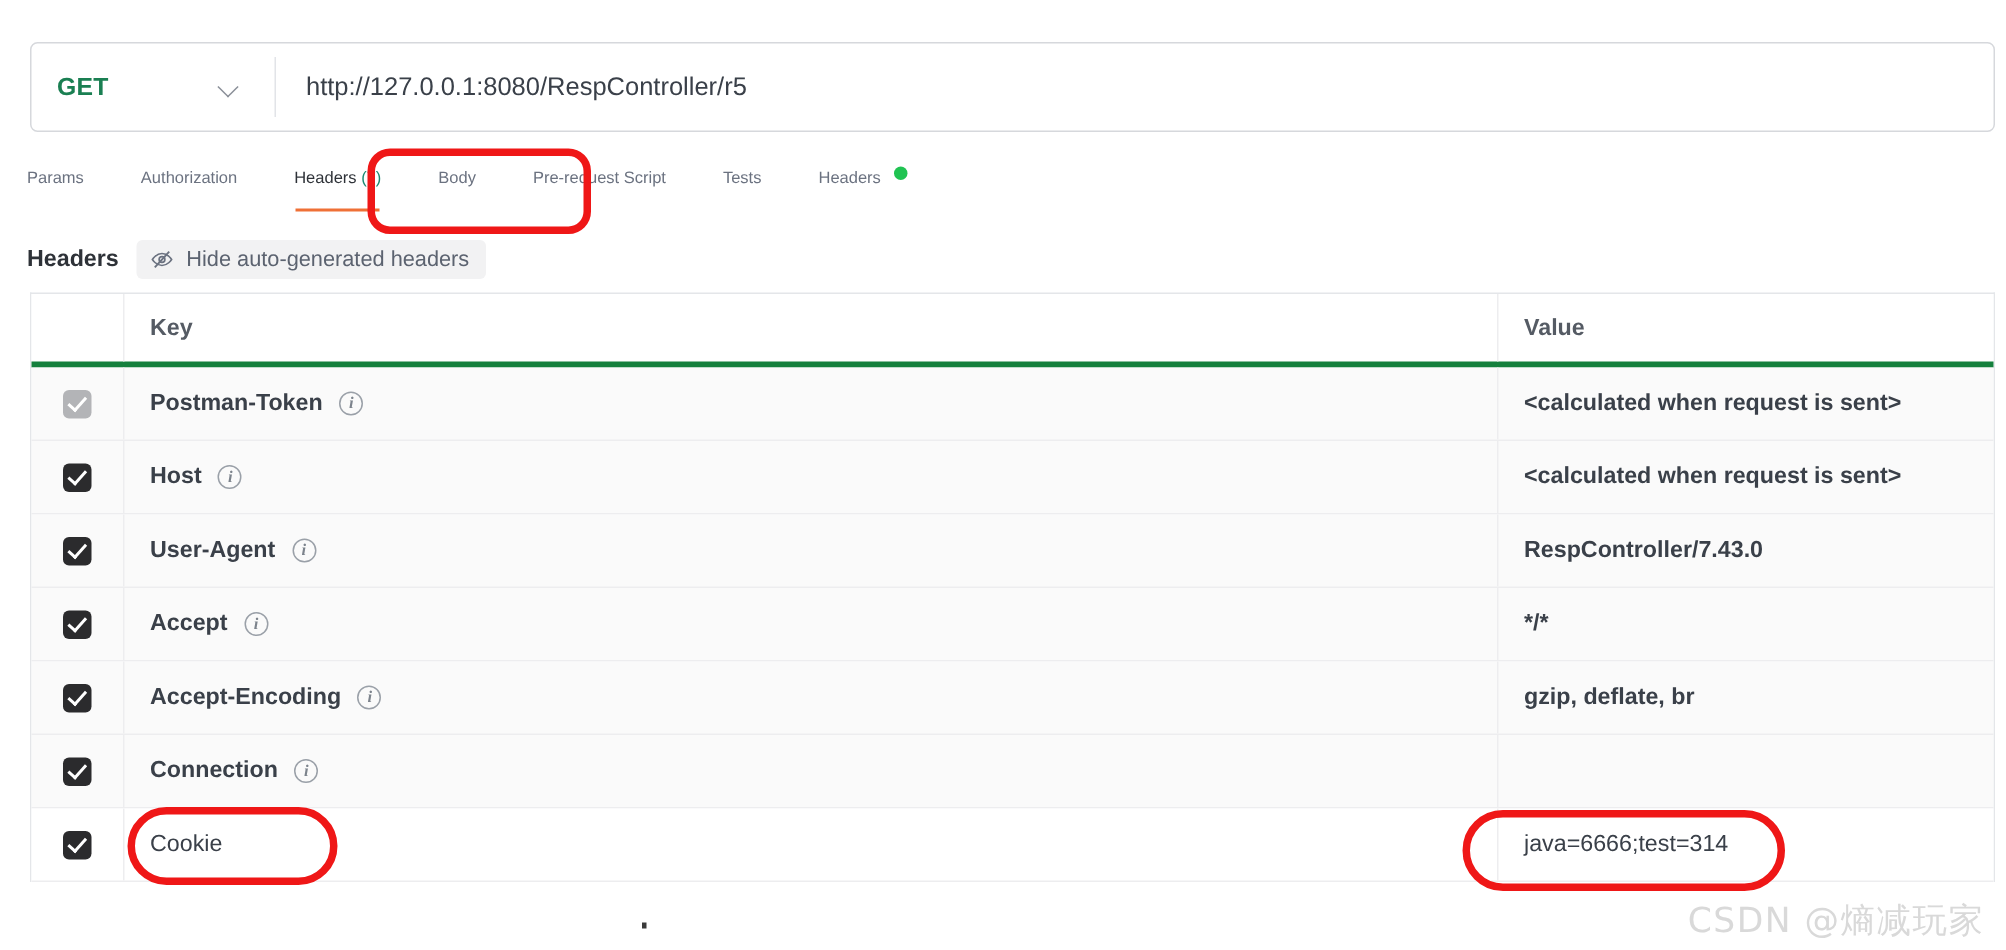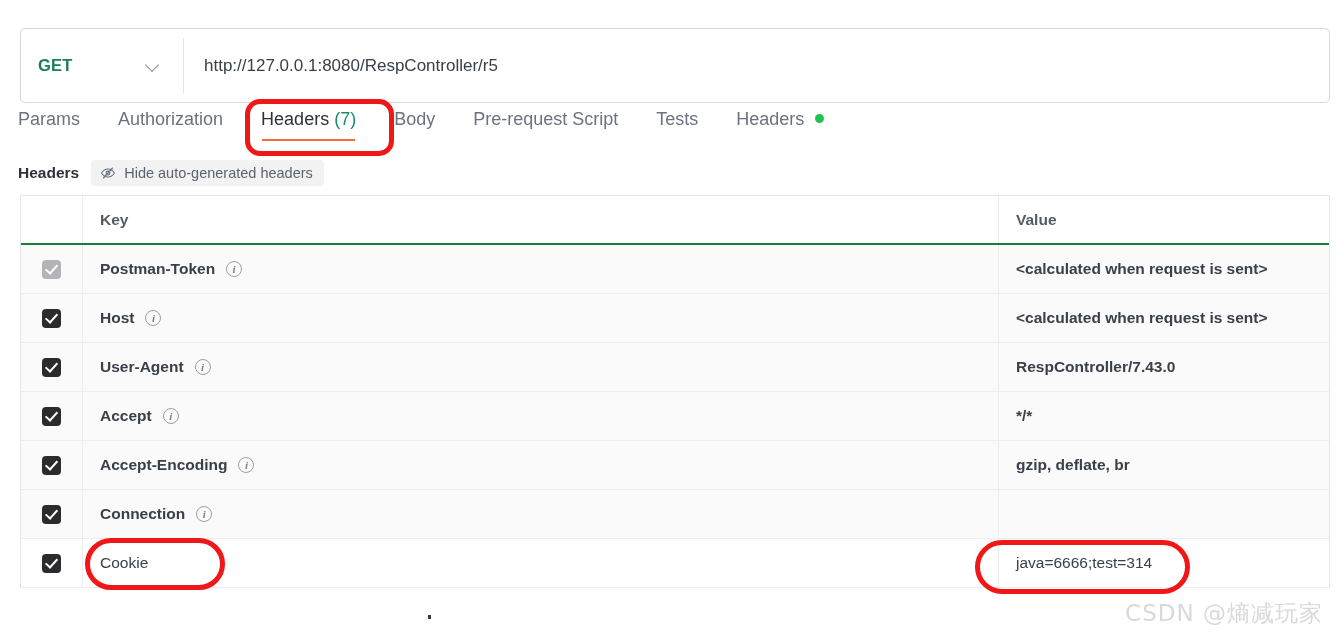--- a/index.html
+++ b/index.html
@@ -18,21 +18,21 @@
     height: 633px;
     background: #ffffff;
   }
 
   
   .url-row {
     position: absolute;
     left: 20px;
     top: 28px;
     width: 1310px;
-    height: 75px;
+    height: 60px;
     border: 1px solid #d6d8dc;
     border-radius: 5px;
     background: #ffffff;
     display: flex;
     align-items: stretch;
   }
   .method-box {
     width: 162px;
     display: flex;
     align-items: center;
@@ -80,21 +80,21 @@
   
   .tabs {
     position: absolute;
     left: 18px;
     top: 108px;
     display: flex;
     align-items: flex-start;
     height: 36px;
   }
   .tab {
-    font-size: 18px;
+    font-size: 11px;
     color: #6b7280;
     padding: 0 19px;
     cursor: pointer;
     white-space: nowrap;
     line-height: 22px;
     position: relative;
   }
   .tab:first-child { padding-left: 0; }
   .tab.active { color: #2e3238; text-align: right; }
   .tab .count { color: #1c8a72; }
@@ -155,21 +155,21 @@
     border-top: 1px solid #e4e6e9;
     border-left: 1px solid #e4e6e9;
     border-right: 1px solid #e4e6e9;
   }
   .trow {
     display: flex;
     height: 49px;
     border-bottom: 1px solid #ededef;
     background: #ffffff;
   }
-  .trow.head { border-bottom: 2px solid #15803d; }
+  .trow.head { border-bottom: 4px solid #15803d; }
   .trow.auto { background: #fafafa; font-weight: bold; }
   .cell-chk {
     width: 62px;
     flex: 0 0 62px;
     display: flex;
     align-items: center;
     justify-content: center;
     border-right: 1px solid #ededef;
   }
   .cell-key {

